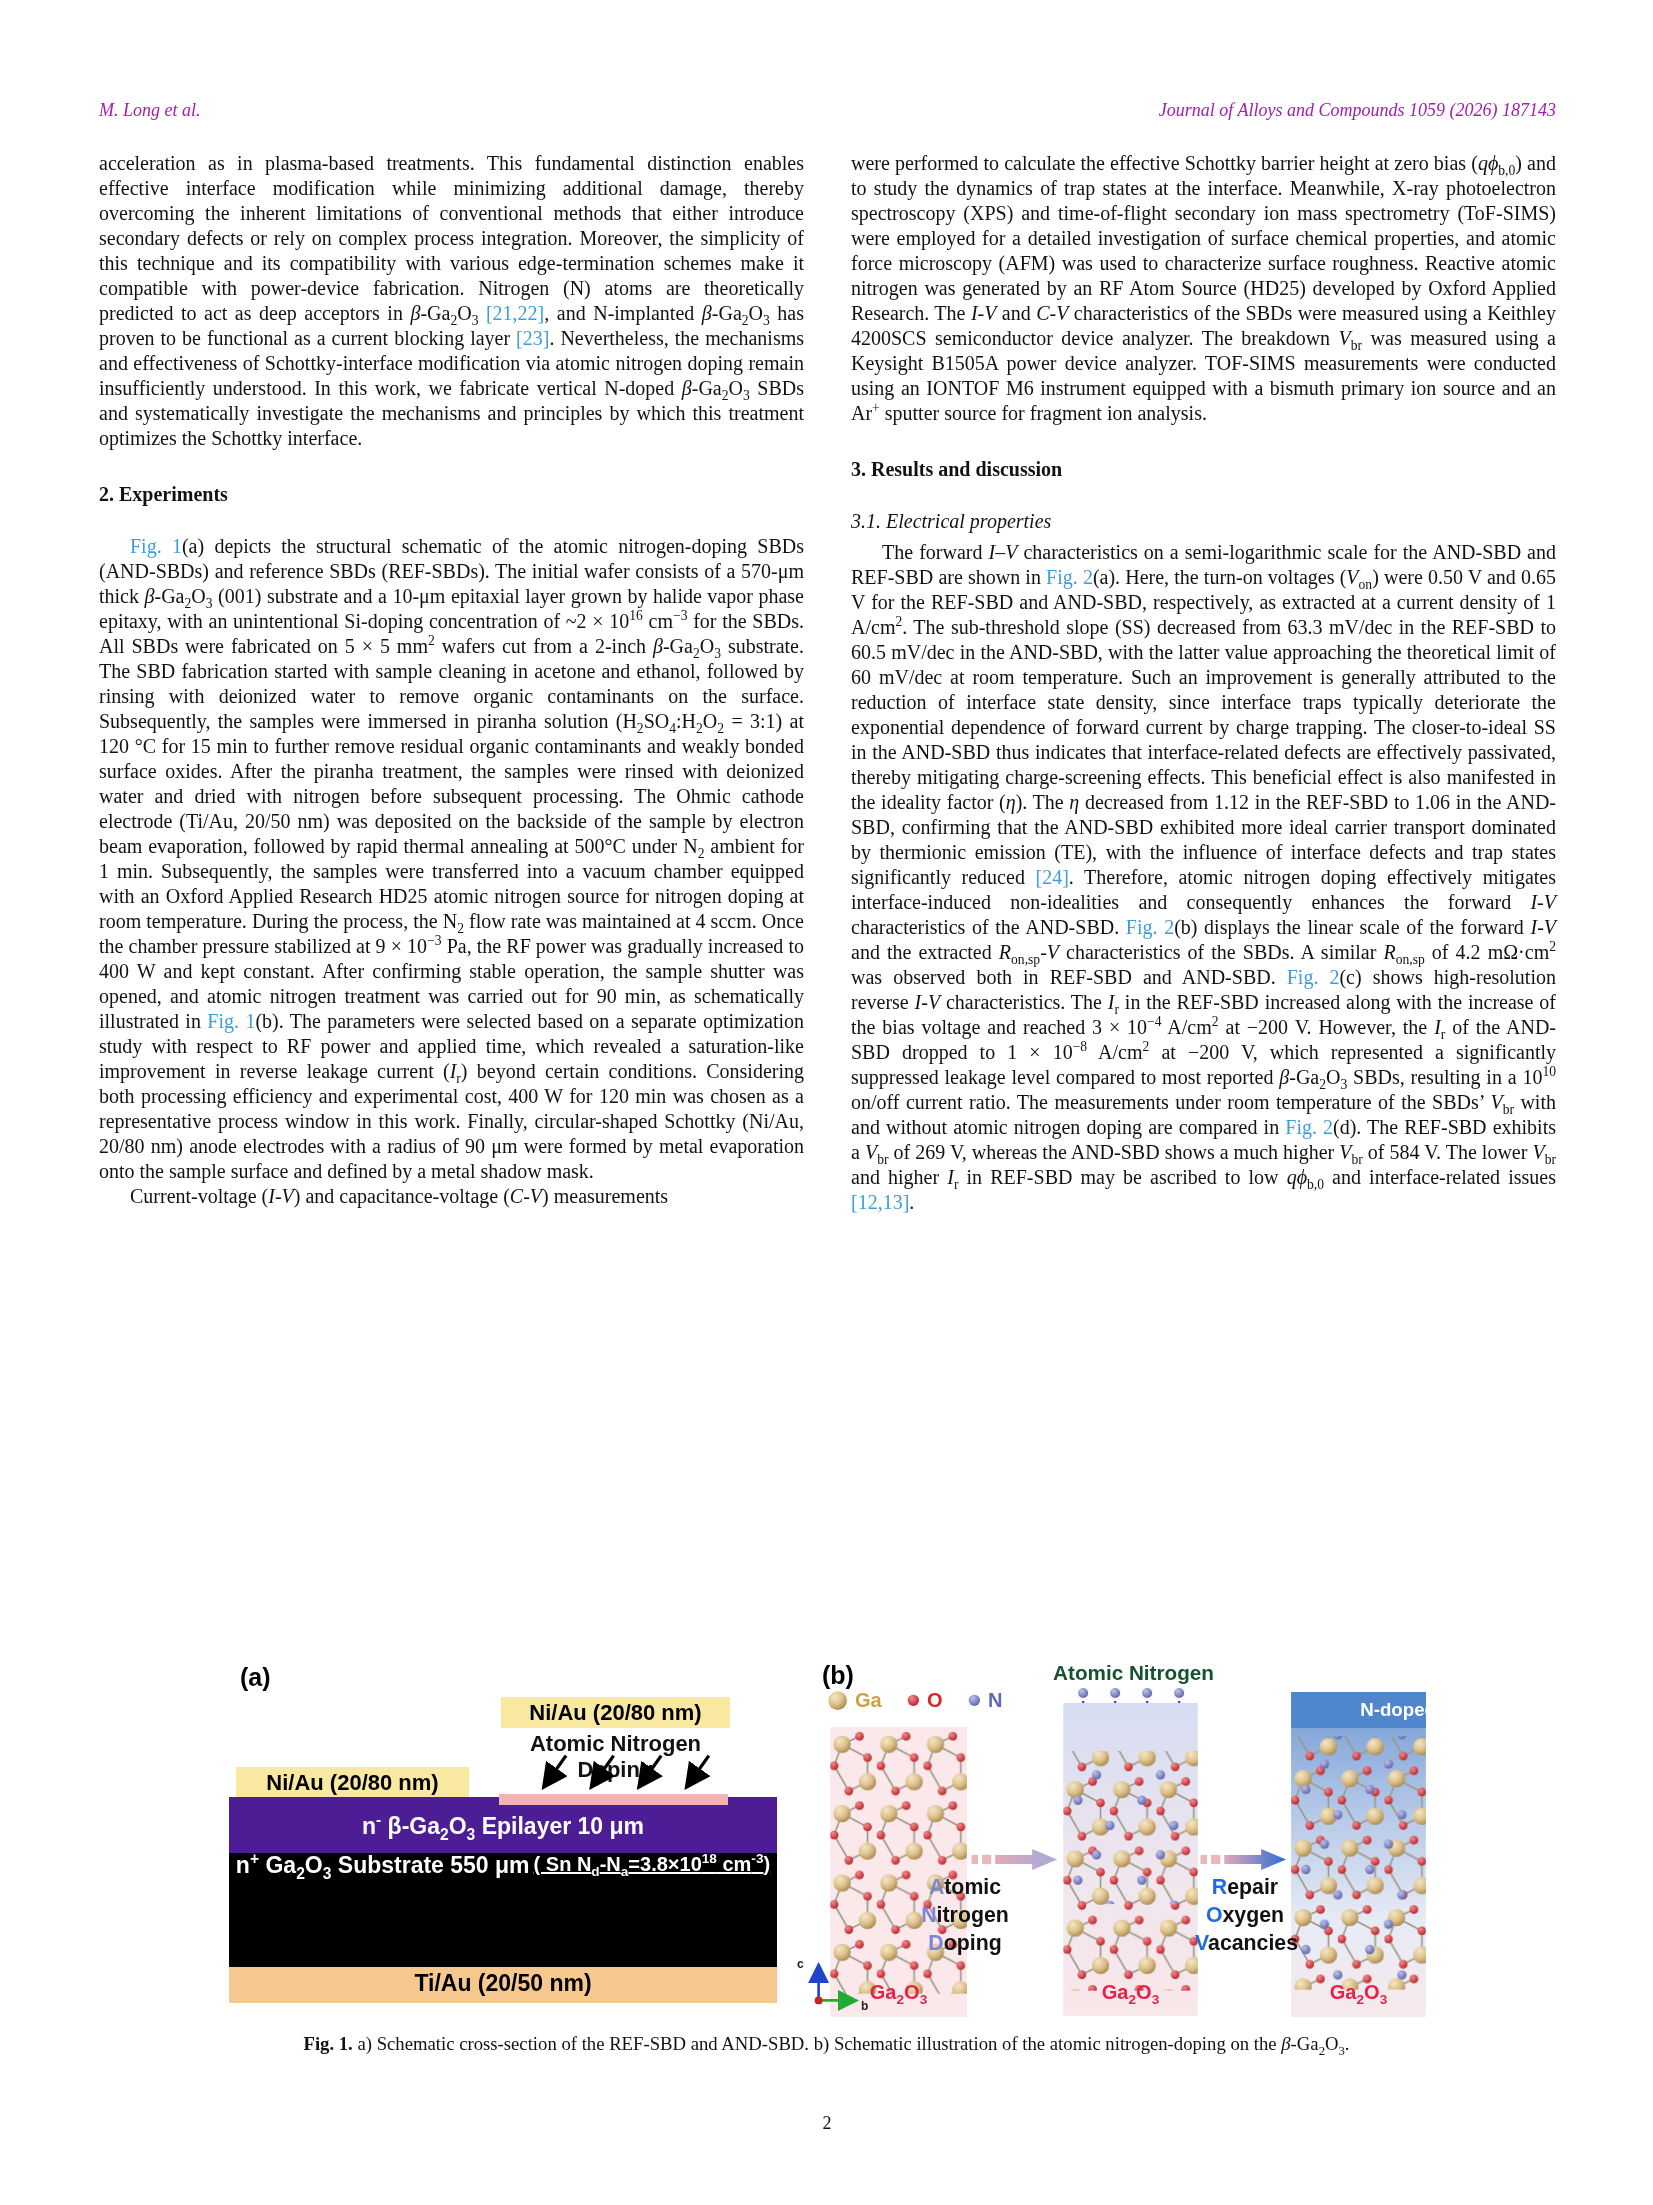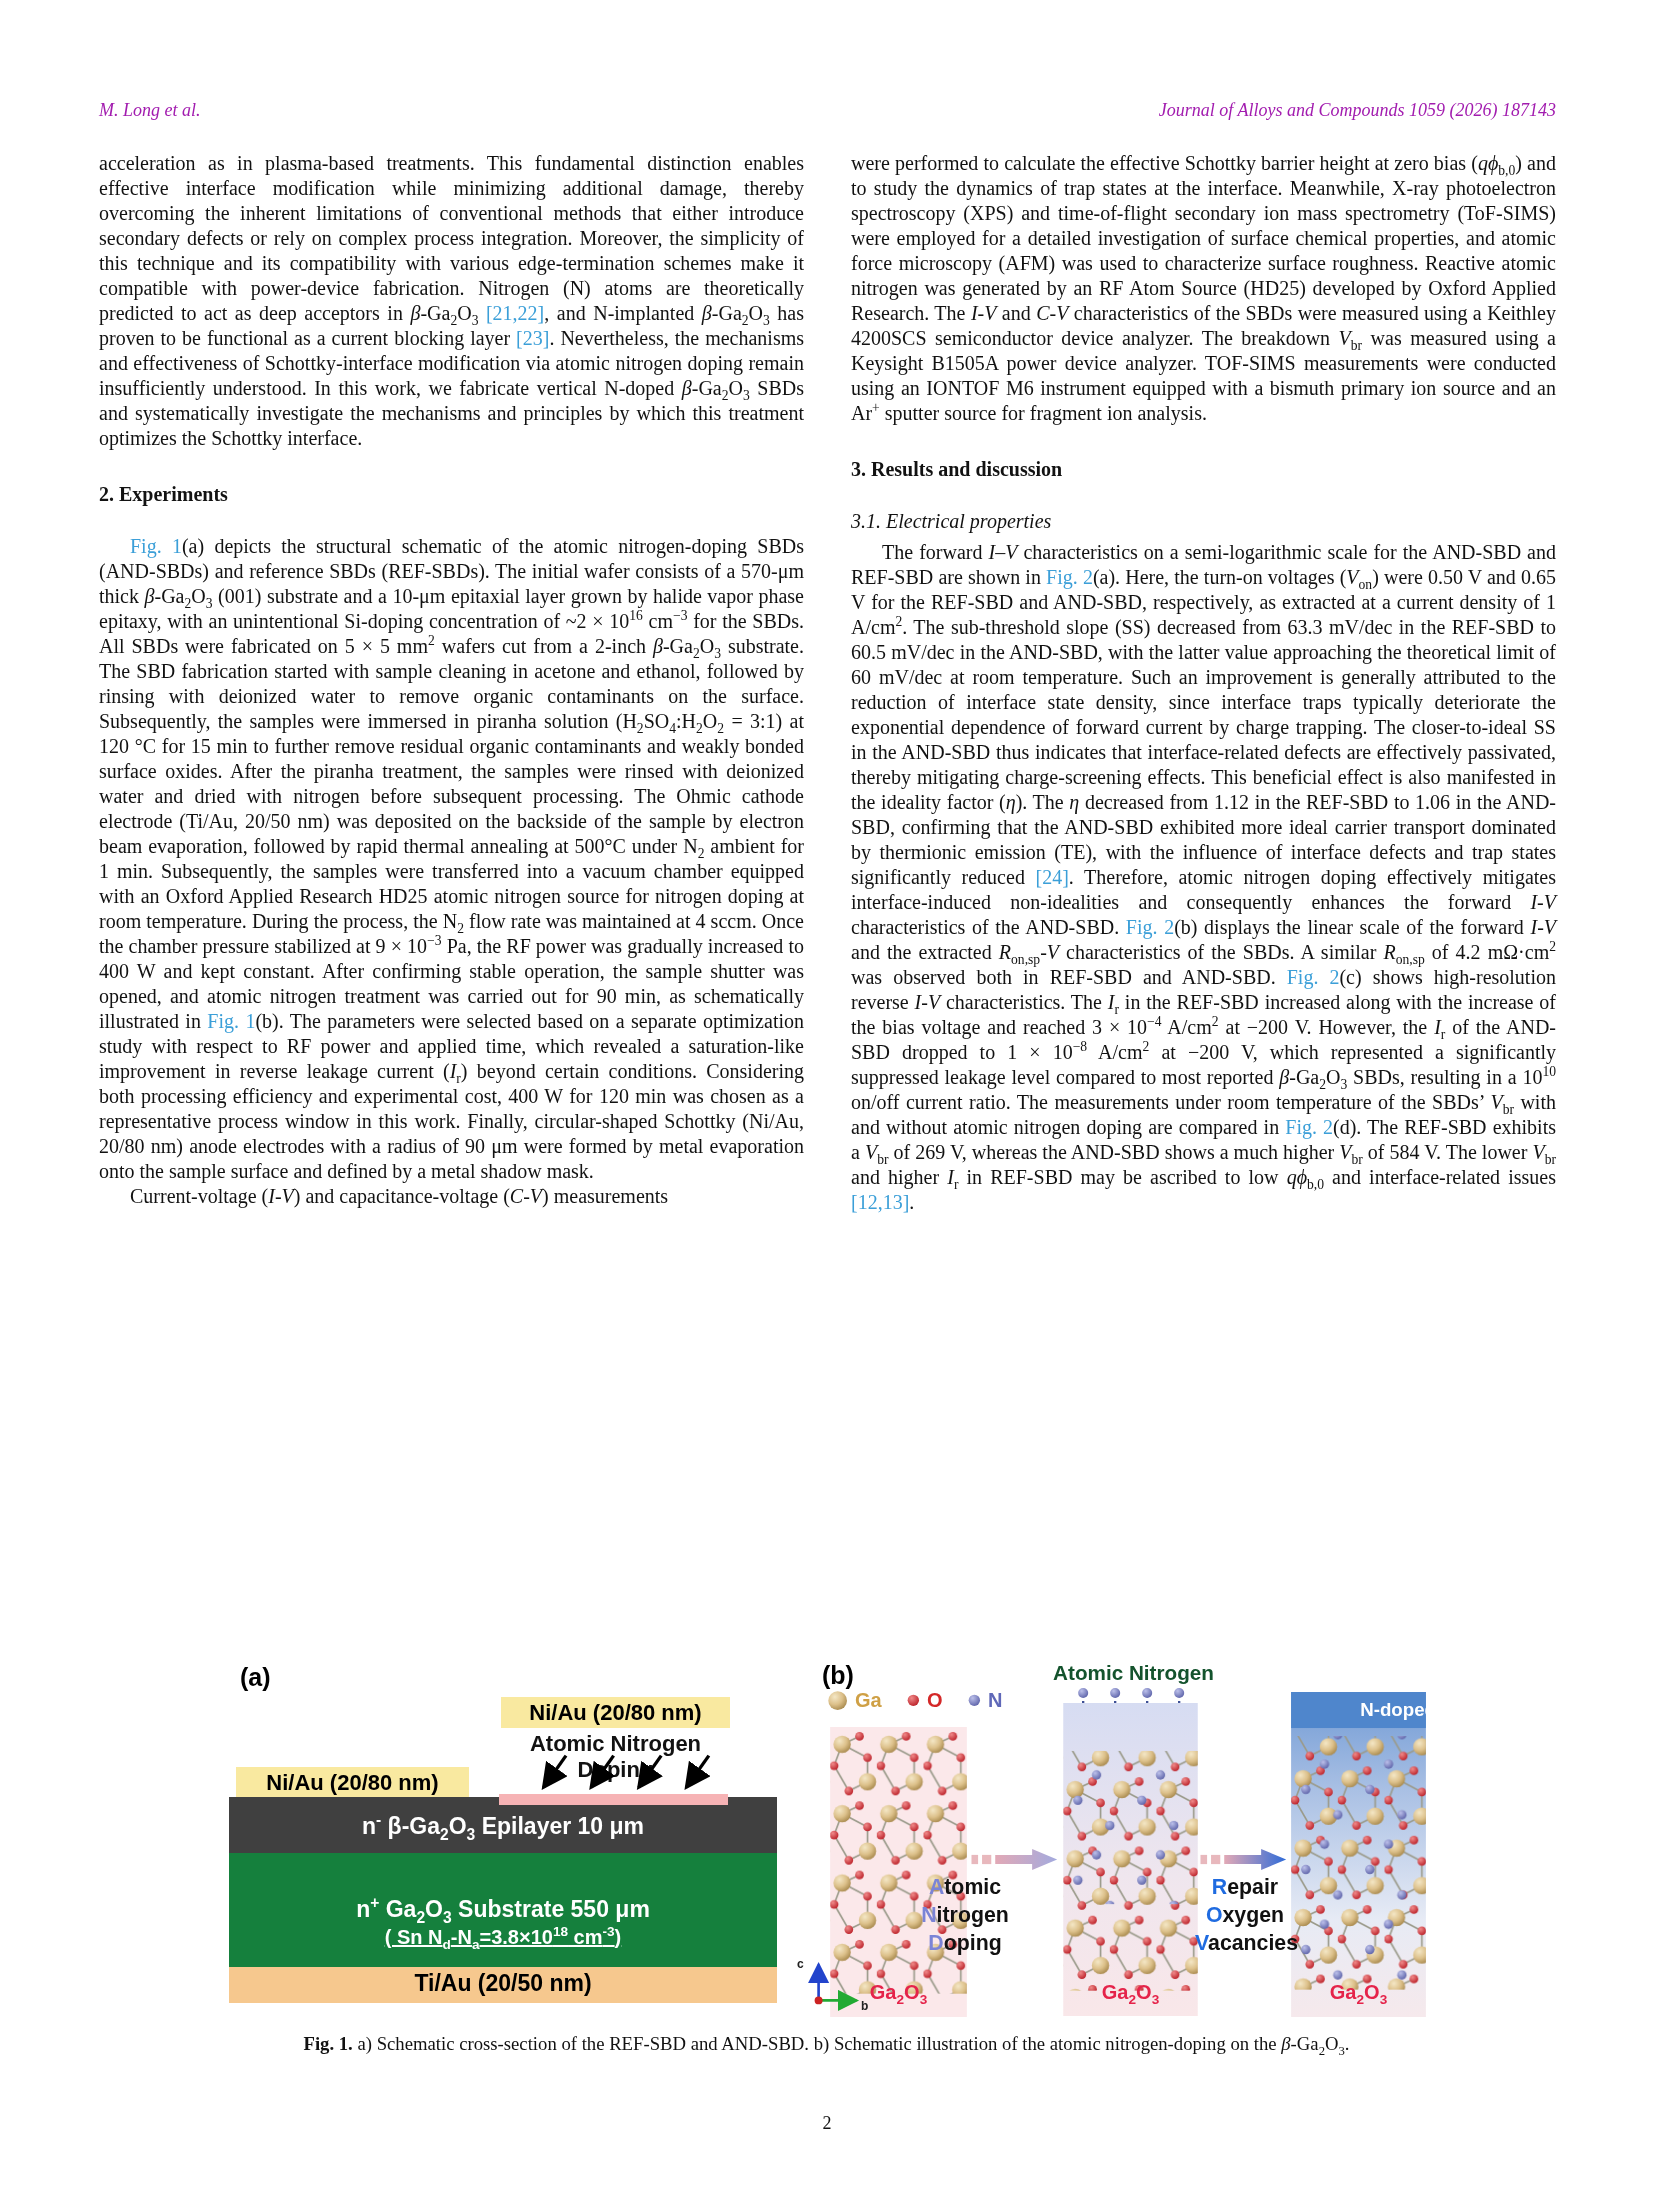--- a/index.html
+++ b/index.html
@@ -24,22 +24,22 @@
           font-family:"Liberation Sans",sans-serif;}
   .figure>*{pointer-events:auto;}
   .fig-abs{position:absolute;}
   .panel-label{font-weight:bold;font-size:25px;color:#000;}
   .box{background:#f9e9a0;font-weight:bold;font-size:22px;text-align:center;color:#000;}
   .anode-top{left:501px;top:1697px;width:229px;height:31px;line-height:31px;}
   .anode-left{left:236px;top:1767px;width:233px;height:31px;line-height:31px;}
   .pa-doping{left:494px;top:1731px;width:243px;text-align:center;font-weight:bold;font-size:22px;}
   .strip{left:499px;top:1794px;width:229px;height:11.3px;background:#f6b3b5;}
   .layer{left:229px;width:548px;color:#fff;font-weight:bold;text-align:center;}
-  .epi{top:1797px;height:56px;background:#404040;font-size:23px;line-height:59px;}
-  .sub-layer{top:1853px;height:139px;background:#15803d;display:flex;flex-direction:column;
+  .epi{top:1797px;height:56px;background:#4c1d95;font-size:23px;line-height:59px;}
+  .sub-layer{top:1853px;height:139px;background:#000000;display:flex;
              justify-content:center;gap:4px;}
   .sub-layer .l1{font-size:23px;line-height:25px;}
   .sub-layer .l2{font-size:20px;line-height:23px;text-decoration:underline;}
   .cath{top:1967px;height:36px;background:#f6c88e;color:#000;font-size:23px;line-height:32px;}
   
   .pb-legend{display:flex;align-items:center;gap:6.7px;font-weight:bold;font-size:20px;}
   .lg-ga{color:#cfa045;} .lg-o{color:#d42828;} .lg-n{color:#5f68b8;}
   .pb-title{color:#14532d;font-weight:bold;font-size:20.7px;text-align:center;}
   .ndoped{color:#ffffff;font-weight:bold;font-size:18.7px;text-align:center;}
   .ga-label{color:#e5234a;font-weight:bold;font-size:20px;text-align:center;}

